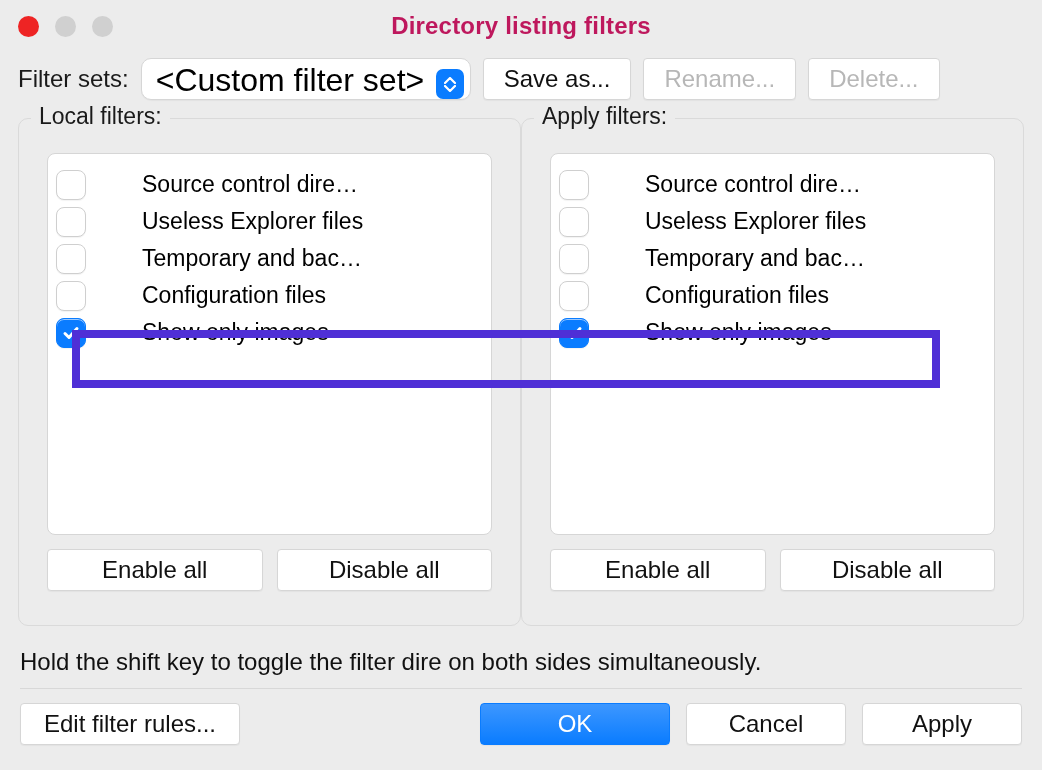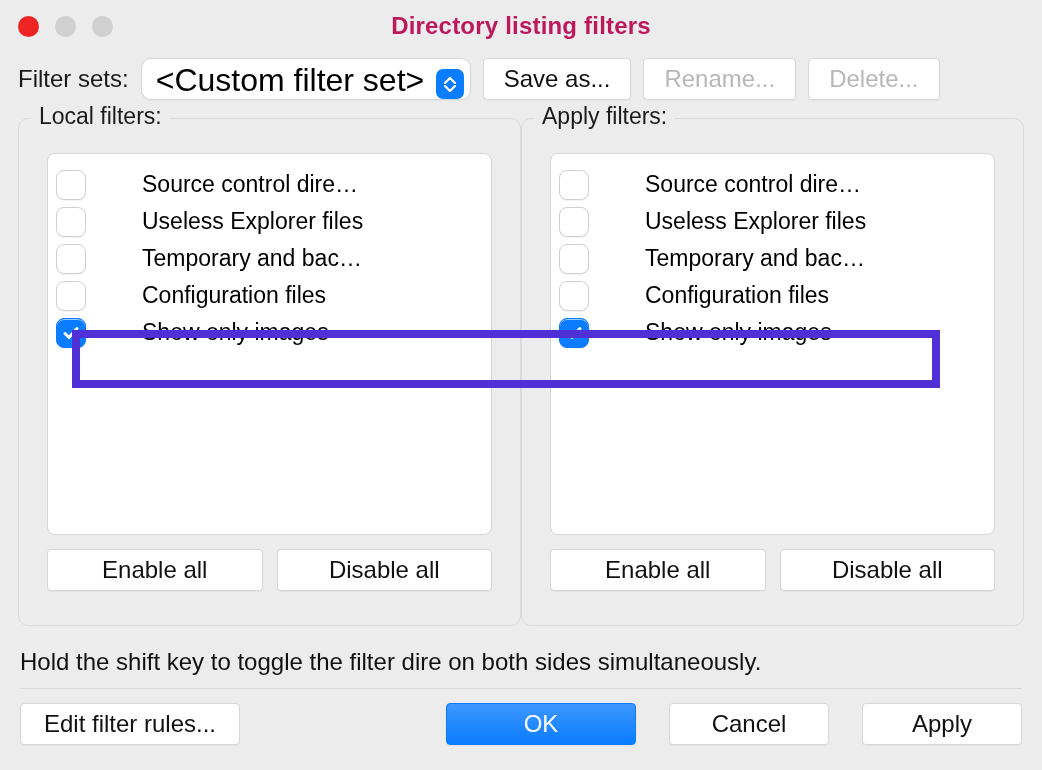--- a/index.html
+++ b/index.html
@@ -175,21 +175,21 @@
   }
   
   .hint {
     padding: 22px 20px 0 20px;
     font-size: 24px;
     color: #111;
   }
   .bottom {
     display: flex;
     align-items: center;
-    gap: 33px;
+    gap: 16px;
     padding: 14px 20px 16px 20px;
   }
   .bottom .spacer { flex: 1; }
   .bottom .btn { min-width: 160px; }
   .sep {
     height: 1px;
     background: #d8d8d8;
     margin: 12px 20px 0 20px;
   }
   

